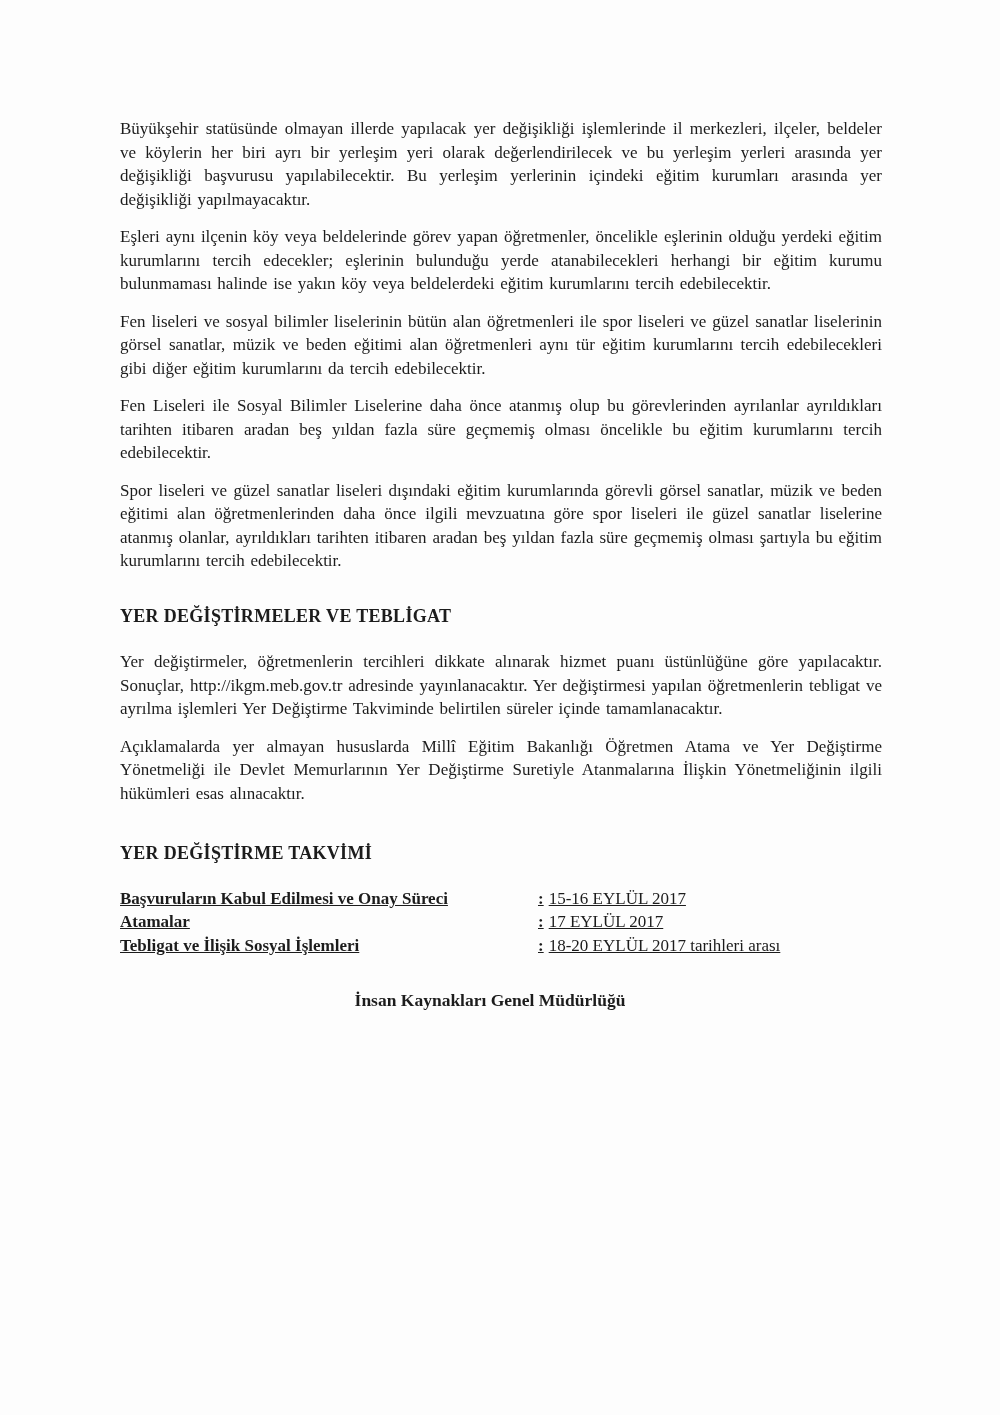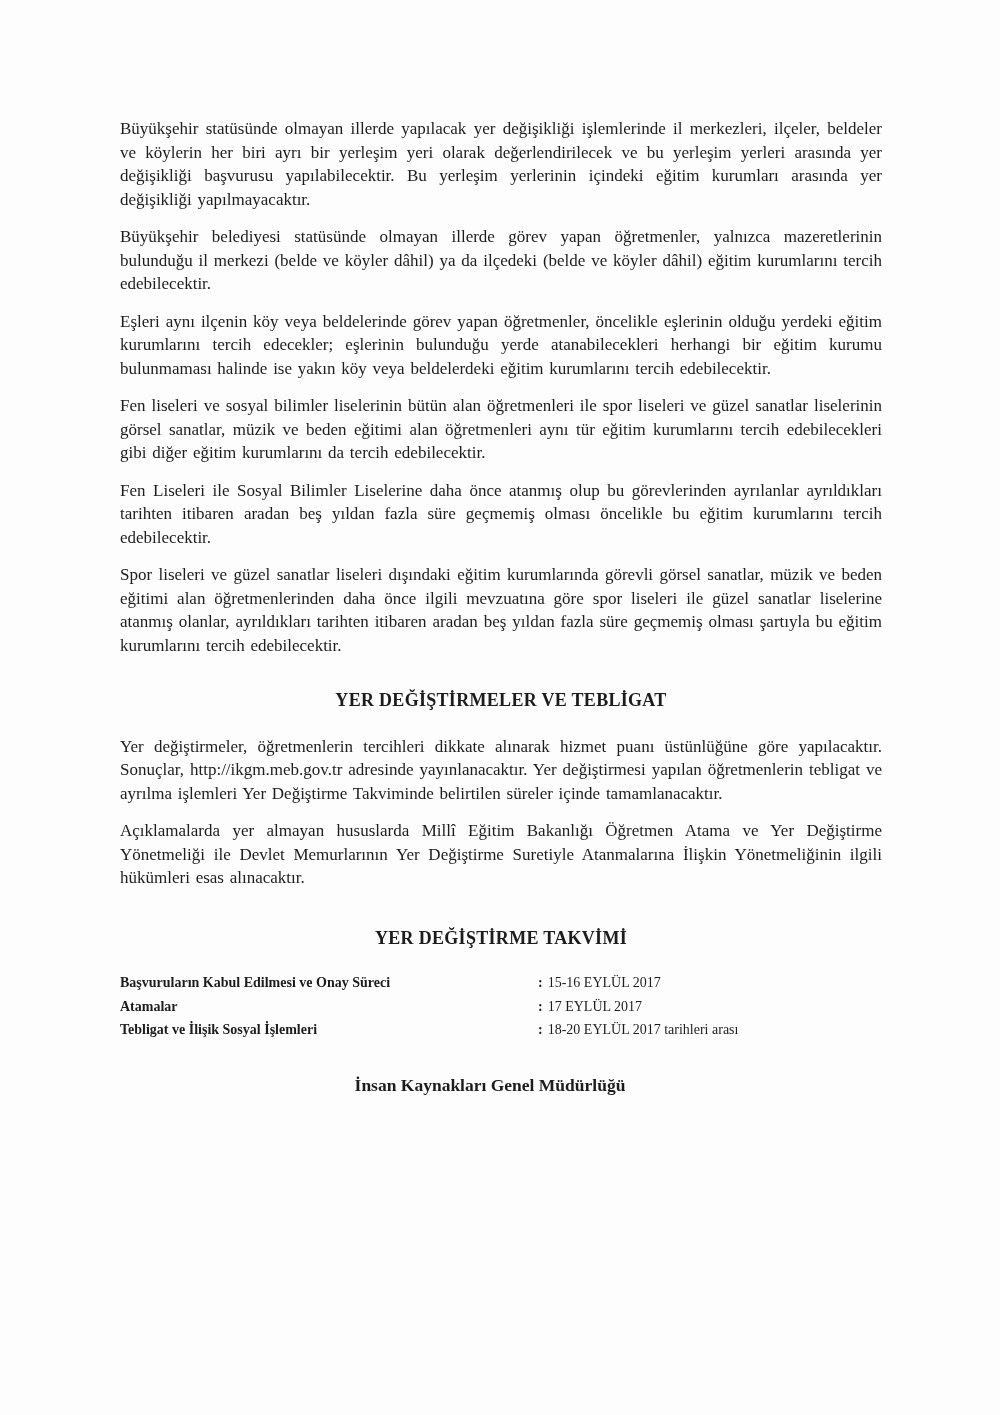--- a/index.html
+++ b/index.html
@@ -20,31 +20,32 @@
     font-size: 17px;
     line-height: 23.5px;
     text-align: justify;
     word-spacing: 1.5px;
     margin-bottom: 14px;
   }
   .heading {
     font-size: 18px;
     font-weight: bold;
     line-height: 23.5px;
-    text-align: center;
+    text-align: left;
     letter-spacing: 0.3px;
   }
   .heading-tebligat { margin-top: 32px; margin-bottom: 22px; }
   .heading-takvim  { margin-top: 37px; margin-bottom: 21px; }
   .schedule { }
   .schedule-row {
     display: flex;
     align-items: flex-end;
-    font-size: 14px;
+    font-size: 17px;
     line-height: 23.5px;
+    text-decoration: underline;
   }
   .schedule-label {
     flex: 0 0 418px;
     font-weight: bold;
   }
   .schedule-sep { font-weight: bold; margin-right: 5px; }
   .schedule-value { }
   .signature {
     margin-top: 33px;
     font-size: 17.5px;
@@ -52,21 +53,20 @@
     text-align: center;
     padding-right: 22px;
   }
 </style>
 </head>
 <body>
 
 <div class="page">
 
   <p class="para">Büyükşehir statüsünde olmayan illerde yapılacak yer değişikliği işlemlerinde il merkezleri, ilçeler, beldeler ve köylerin her biri ayrı bir yerleşim yeri olarak değerlendirilecek ve bu yerleşim yerleri arasında yer değişikliği başvurusu yapılabilecektir. Bu yerleşim yerlerinin içindeki eğitim kurumları arasında yer değişikliği yapılmayacaktır.</p>
-  <p class="para">Büyükşehir belediyesi statüsünde olmayan illerde görev yapan öğretmenler, yalnızca mazeretlerinin bulunduğu il merkezi (belde ve köyler dâhil) ya da ilçedeki (belde ve köyler dâhil) eğitim kurumlarını tercih edebilecektir.</p>
   <p class="para">Eşleri aynı ilçenin köy veya beldelerinde görev yapan öğretmenler, öncelikle eşlerinin olduğu yerdeki eğitim kurumlarını tercih edecekler; eşlerinin bulunduğu yerde atanabilecekleri herhangi bir eğitim kurumu bulunmaması halinde ise yakın köy veya beldelerdeki eğitim kurumlarını tercih edebilecektir.</p>
   <p class="para">Fen liseleri ve sosyal bilimler liselerinin bütün alan öğretmenleri ile spor liseleri ve güzel sanatlar liselerinin görsel sanatlar, müzik ve beden eğitimi alan öğretmenleri aynı tür eğitim kurumlarını tercih edebilecekleri gibi diğer eğitim kurumlarını da tercih edebilecektir.</p>
   <p class="para">Fen Liseleri ile Sosyal Bilimler Liselerine daha önce atanmış olup bu görevlerinden ayrılanlar ayrıldıkları tarihten itibaren aradan beş yıldan fazla süre geçmemiş olması öncelikle bu eğitim kurumlarını tercih edebilecektir.</p>
   <p class="para">Spor liseleri ve güzel sanatlar liseleri dışındaki eğitim kurumlarında görevli görsel sanatlar, müzik ve beden eğitimi alan öğretmenlerinden daha önce ilgili mevzuatına göre spor liseleri ile güzel sanatlar liselerine atanmış olanlar, ayrıldıkları tarihten itibaren aradan beş yıldan fazla süre geçmemiş olması şartıyla bu eğitim kurumlarını tercih edebilecektir.</p>
 
   <h2 class="heading heading-tebligat">YER DEĞİŞTİRMELER VE TEBLİGAT</h2>
 
   <p class="para">Yer değiştirmeler, öğretmenlerin tercihleri dikkate alınarak hizmet puanı üstünlüğüne göre yapılacaktır. Sonuçlar, http://ikgm.meb.gov.tr adresinde yayınlanacaktır. Yer değiştirmesi yapılan öğretmenlerin tebligat ve ayrılma işlemleri Yer Değiştirme Takviminde belirtilen süreler içinde tamamlanacaktır.</p>
   <p class="para">Açıklamalarda yer almayan hususlarda Millî Eğitim Bakanlığı Öğretmen Atama ve Yer Değiştirme Yönetmeliği ile Devlet Memurlarının Yer Değiştirme Suretiyle Atanmalarına İlişkin Yönetmeliğinin ilgili hükümleri esas alınacaktır.</p>
 

